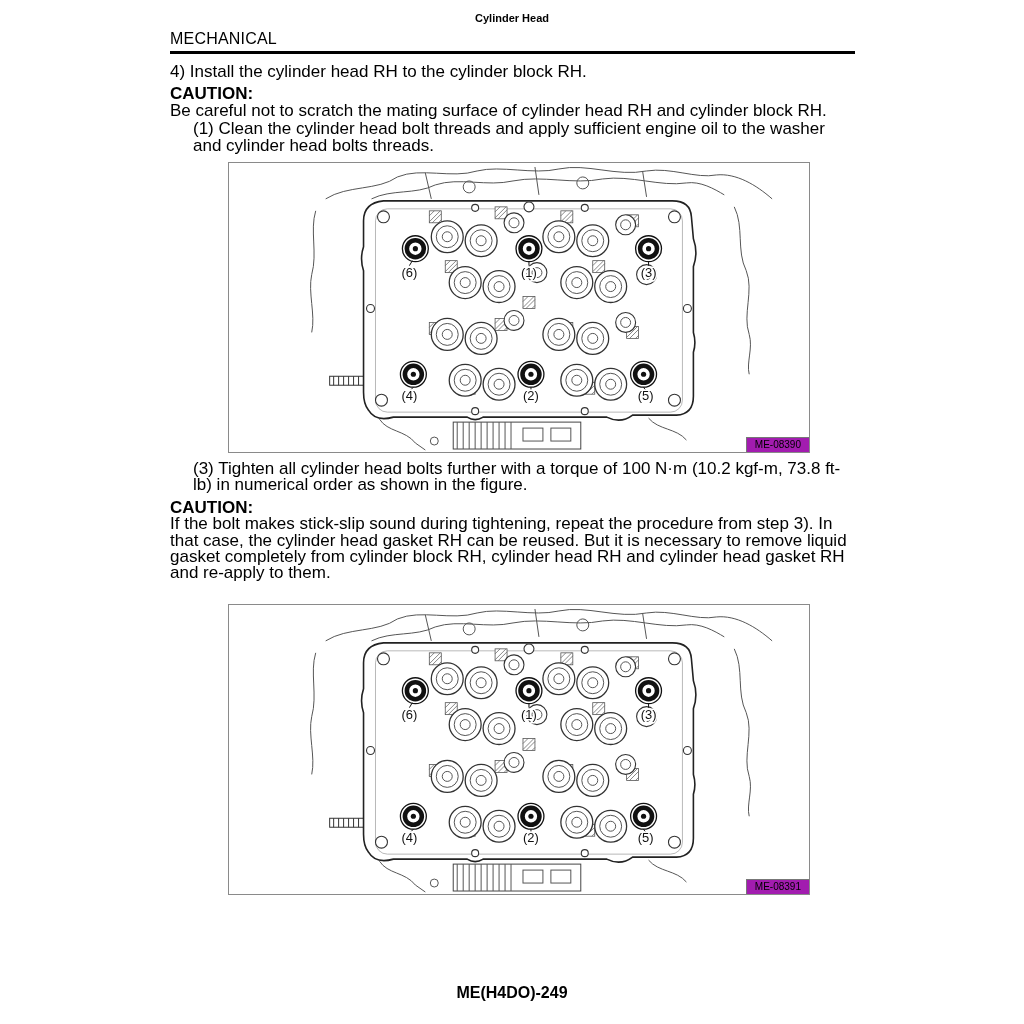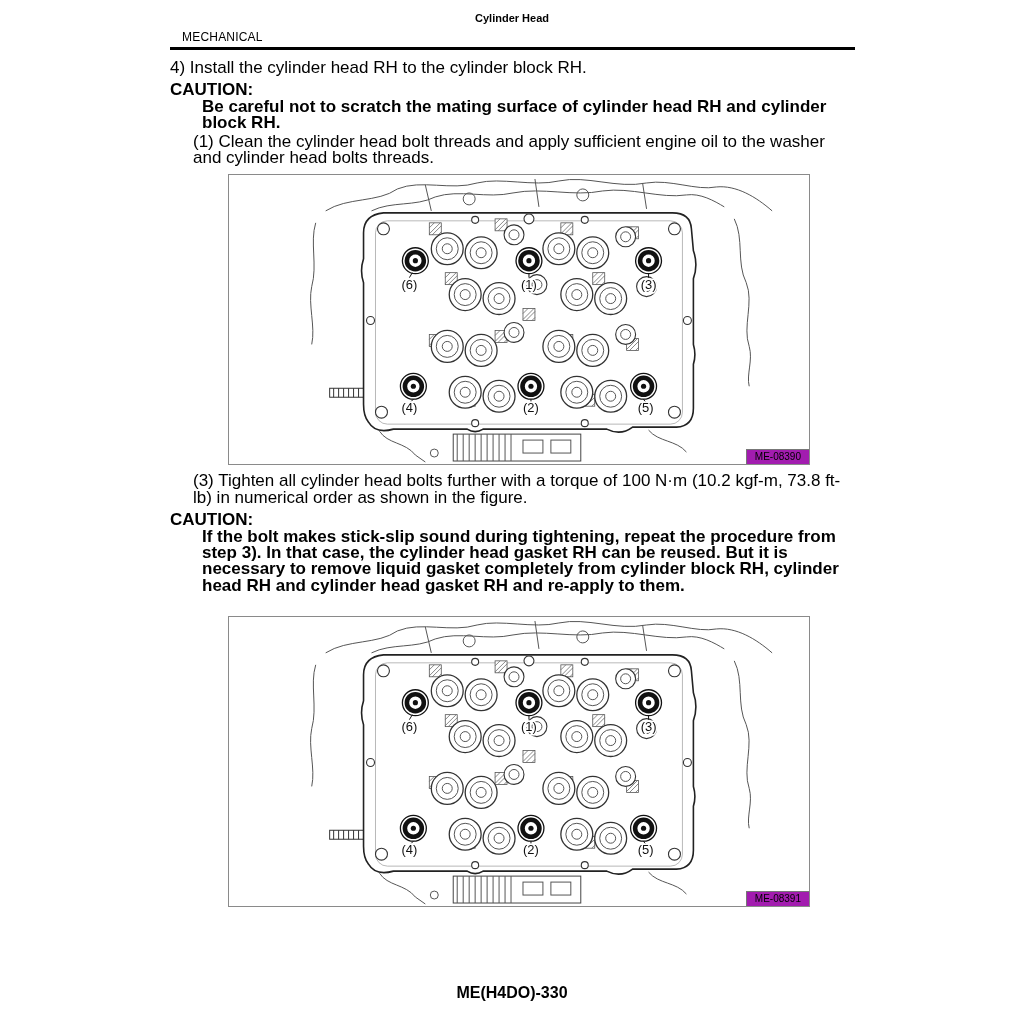--- a/index.html
+++ b/index.html
@@ -14,34 +14,33 @@
   .page-title {
     text-align: center;
     font-size: 11px;
     font-weight: bold;
     padding-top: 12px;
   }
   .content {
     margin: 0 169px 0 170px;
   }
   .section-label {
-    font-size: 12px;
+    font-size: 16px;
     padding-top: 6px;
     letter-spacing: 0.2px;
-    margin-left: 12px;
   }
   .rule {
     height: 3px;
     background: #000;
     margin-top: 3px;
   }
   p { font-size: 17px; line-height: 16.4px; }
   p.step { margin-top: 10px; }
   p.caution-label { font-weight: bold; margin-top: 6px; }
-  p.caution-text { font-weight: bold; margin-left: 32px; }
+  p.caution-text { font-weight: normal; }
   p.substep { margin-left: 23px; margin-top: 2px; }
   p.after-figure { margin-top: 8px; }
   .figure {
     width: 582px; height: 291px;
     border: 1px solid #8a8a8a;
     margin: 8px 0 0 58px;
     position: relative;
     background: #fff;
   }
   .figure.second { margin-top: 22px; }
@@ -243,15 +242,15 @@
         <text x="302" y="238" text-anchor="middle">(2)</text>
         <text x="417" y="238" text-anchor="middle">(5)</text>
       </svg>
       <div class="fig-id">
         <span>ME-08391</span>
       </div>
     </figure>
 
   </div>
 
-  <div class="page-footer">ME(H4DO)-330</div>
+  <div class="page-footer">ME(H4DO)-249</div>
 
 </div>
 
 </body></html>

